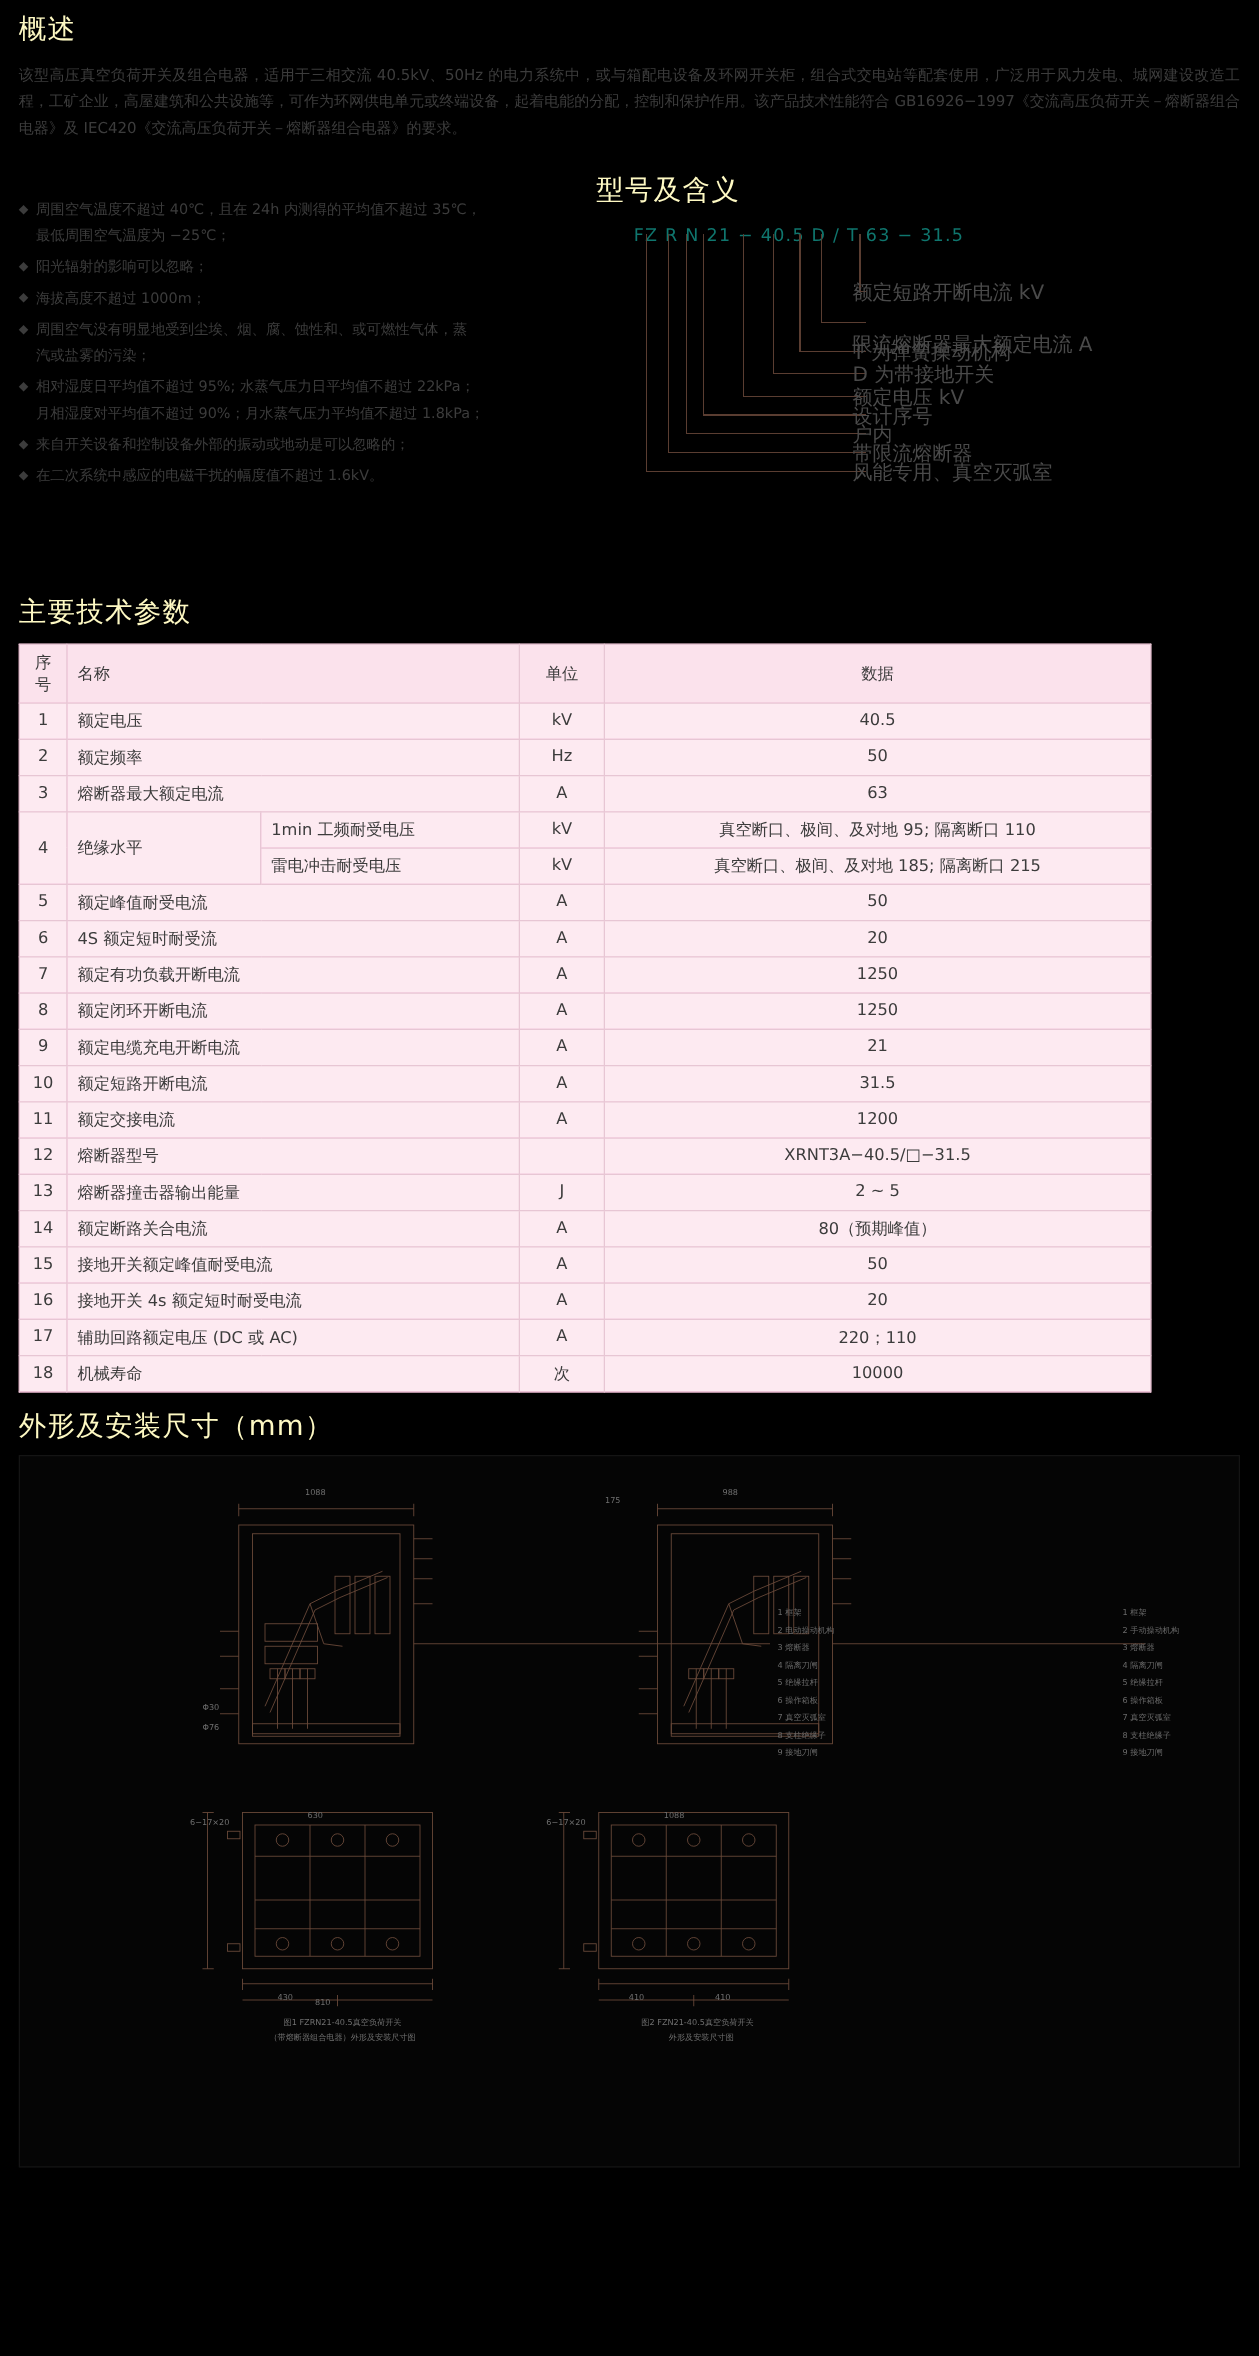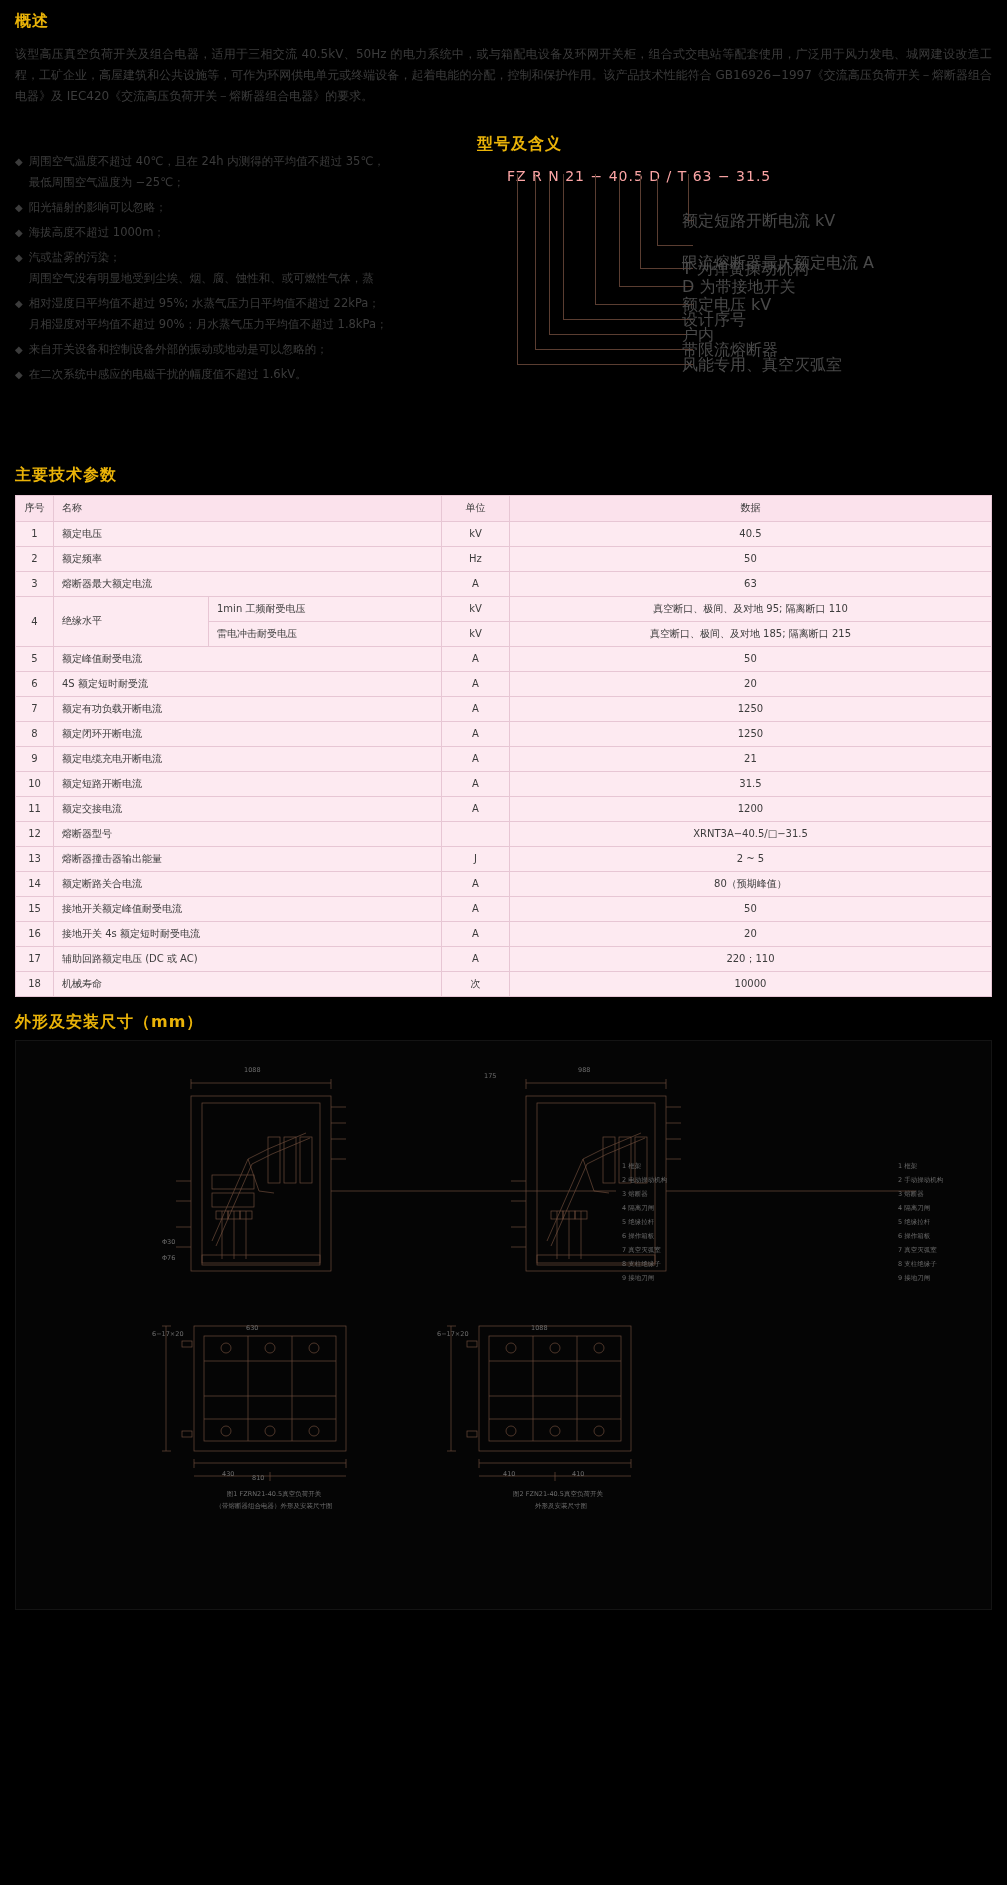--- a/index.html
+++ b/index.html
@@ -10,23 +10,23 @@
   }
   body {
     font-family: "DejaVu Sans", "Liberation Sans", sans-serif;
     color: #3a3a3a;
     -webkit-font-smoothing: antialiased;
   }
   .page { width: 1007px; position: relative; background:#000; }
 
   
   .sec-title {
-    color: #eab308;
-    font-size: 16px;
-    font-weight: bold;
+    color: #fef9c3;
+    font-size: 22px;
+    font-weight: normal;
     letter-spacing: 1px;
     line-height: 1.1;
   }
 
   
   .overview { padding: 12px 15px 0 15px; }
   .overview .body { margin-top: 14px; }
   .overview p {
     margin: 0 0 6px 0;
     font-size: 12px;
@@ -60,45 +60,45 @@
     line-height: 21px;
   }
   .bullet .btxt { flex: 1 1 auto; }
   .bullet .btxt span { display: block; }
 
   
   .model-wrap { margin-top: 16px; position: relative; height: 228px; }
   .model-code {
     font-size: 14px;
     letter-spacing: 1px;
-    color: #fca5a5;
+    color: #0f766e;
     margin-left: 30px;
     white-space: nowrap;
   }
   .leaders { position: absolute; left: 0; top: 0; width: 525px; height: 228px; }
   .mlabels { position: absolute; left: 205px; top: 30px; width: 320px; }
   .mlabel {
     font-size: 16px;
     line-height: 14px;
     color: #4a4a4a;
     position: absolute;
     white-space: nowrap;
   }
 
   
   .gap { height: 70px; }
 
   
   .params { padding: 0 15px; }
   .params .sec-title { margin-bottom: 11px; }
   table.spec {
-    width: 977px;
+    width: 906px;
     border-collapse: collapse;
     background: #f9a8d4;
-    font-size: 10px;
+    font-size: 13px;
     color: #3c3c3c;
   }
   table.spec th, table.spec td {
     border: 1px solid #e7c6d4;
     padding: 5px 8px;
     font-weight: normal;
     background: #fdeaf1;
   }
   table.spec thead th { background: #fbe2ec; height: 26px; }
   table.spec td { height: 23px; }
@@ -172,22 +172,22 @@
         <div class="bullet">
           <span class="dia">◆</span>
           <span class="btxt">
             <span>海拔高度不超过 1000m；</span>
           </span>
         </div>
 
         <div class="bullet">
           <span class="dia">◆</span>
           <span class="btxt">
+            <span>周围空气没有明显地受到尘埃、烟、腐、蚀性和、或可燃性气体，蒸</span>
             <span>汽或盐雾的污染；</span>
-            <span>周围空气没有明显地受到尘埃、烟、腐、蚀性和、或可燃性气体，蒸</span>
           </span>
         </div>
 
         <div class="bullet">
           <span class="dia">◆</span>
           <span class="btxt">
             <span>相对湿度日平均值不超过 95%; 水蒸气压力日平均值不超过 22kPa；</span>
             <span>月相湿度对平均值不超过 90%；月水蒸气压力平均值不超过 1.8kPa；</span>
           </span>
         </div>

